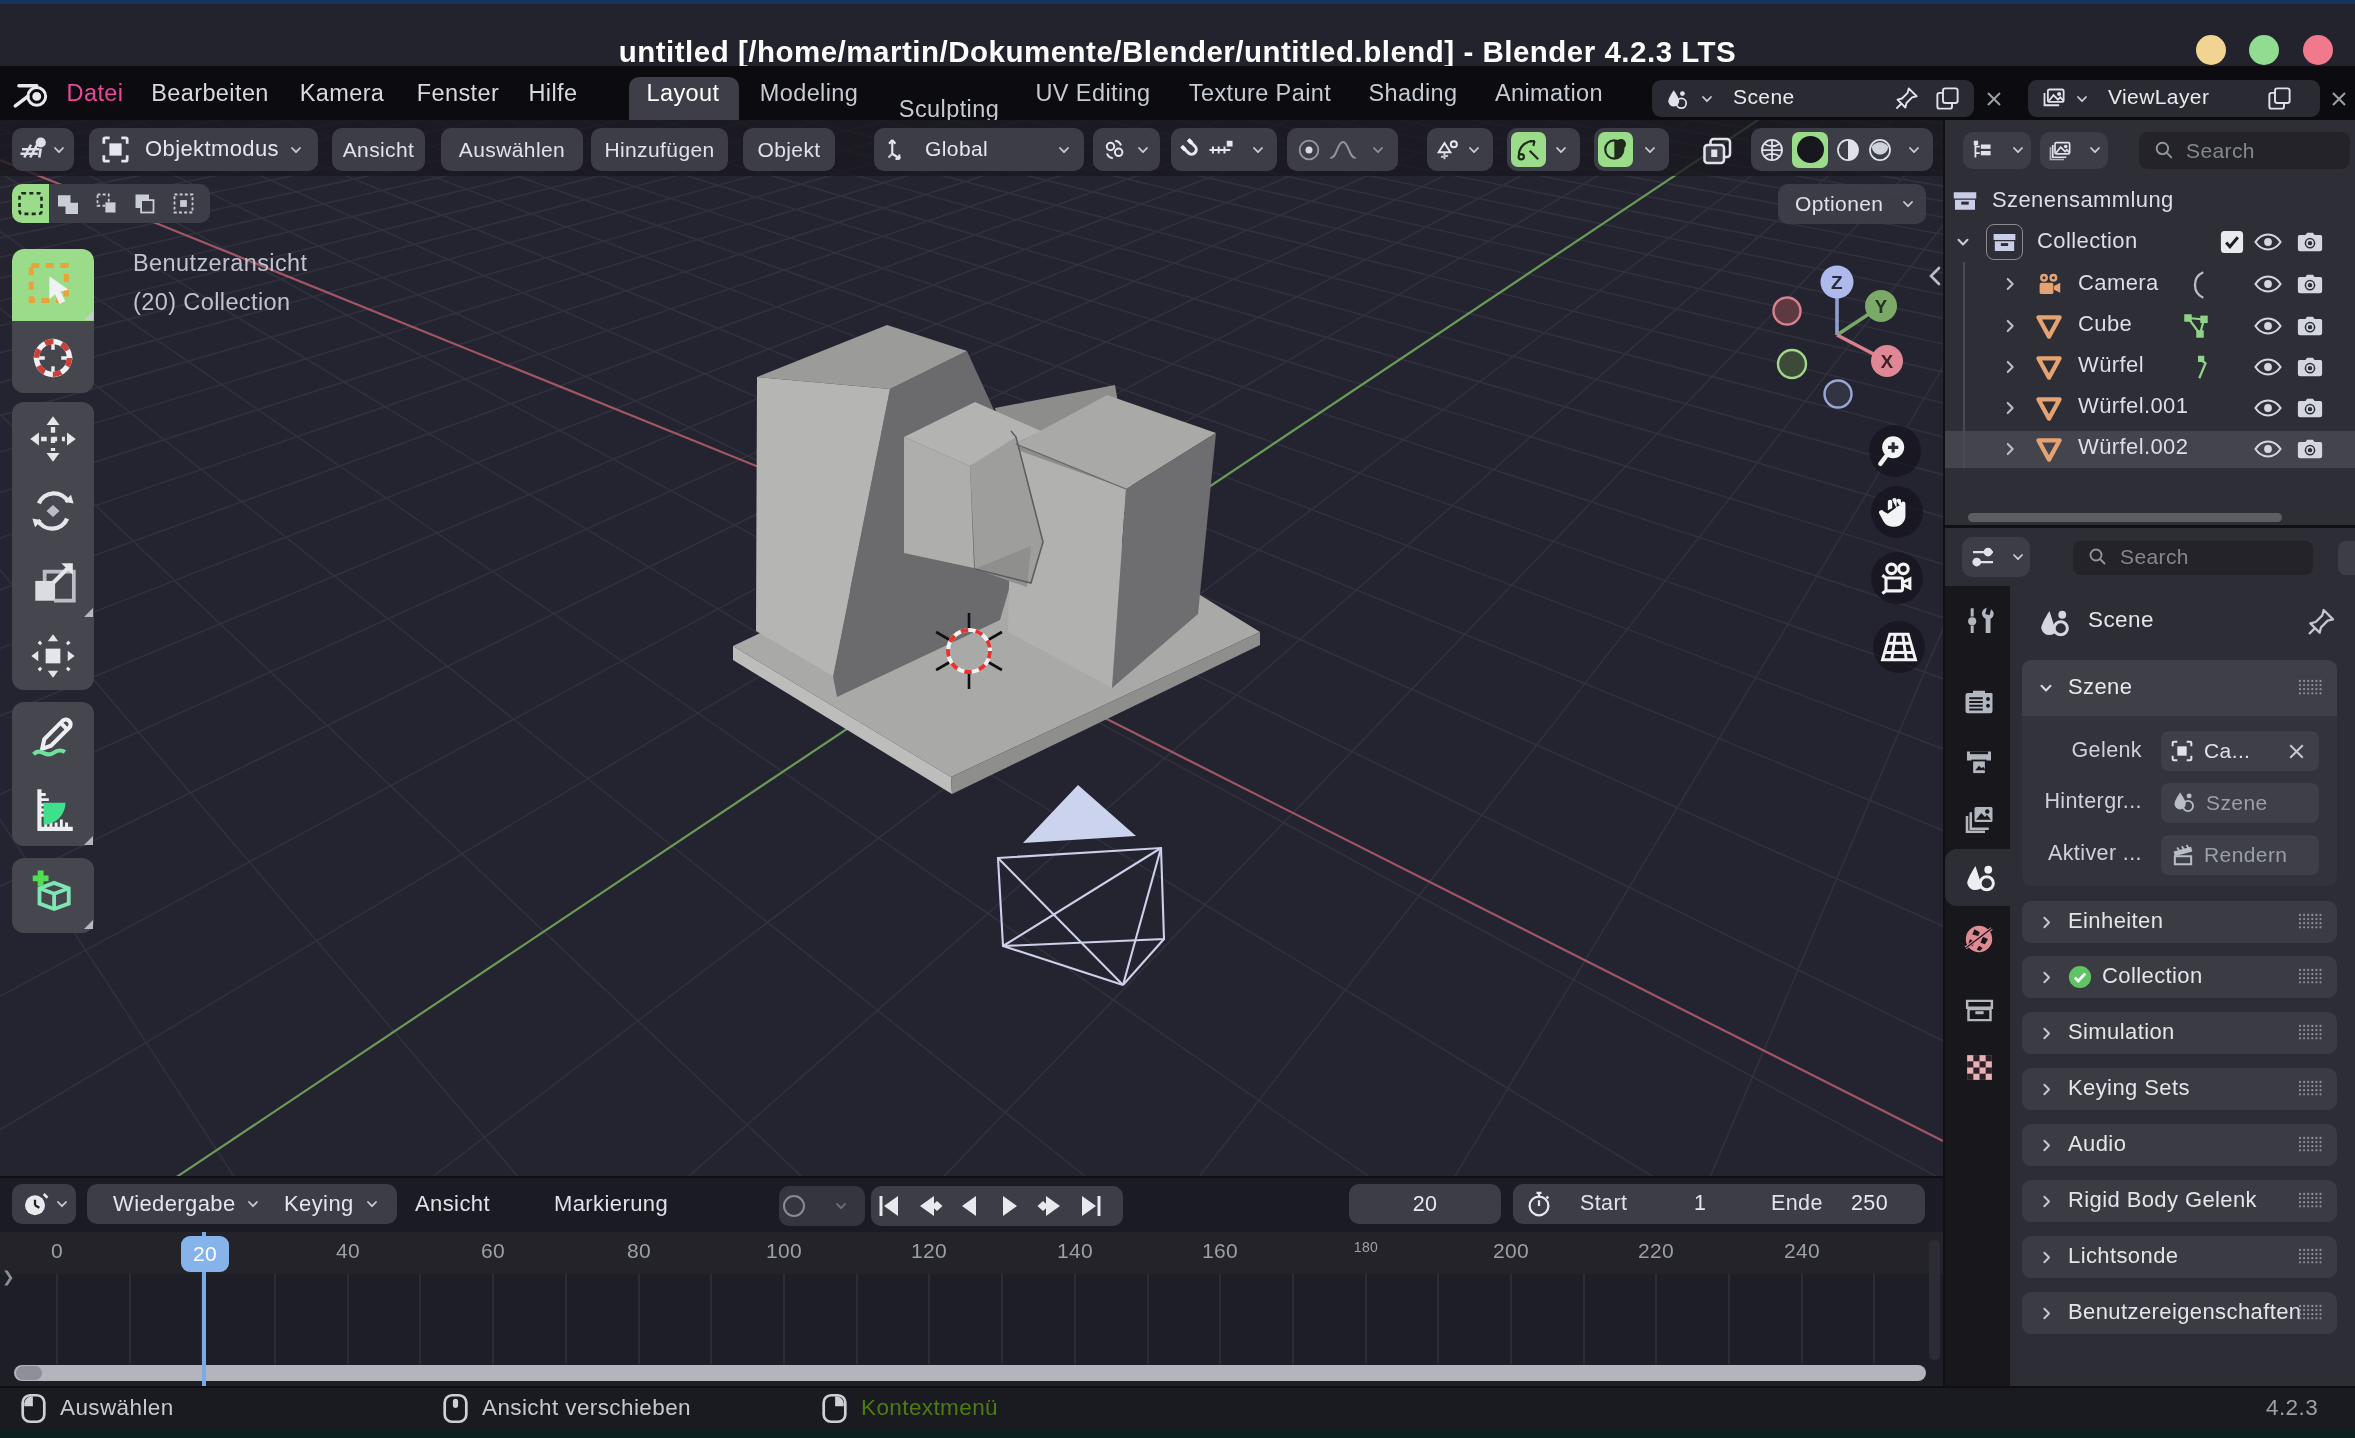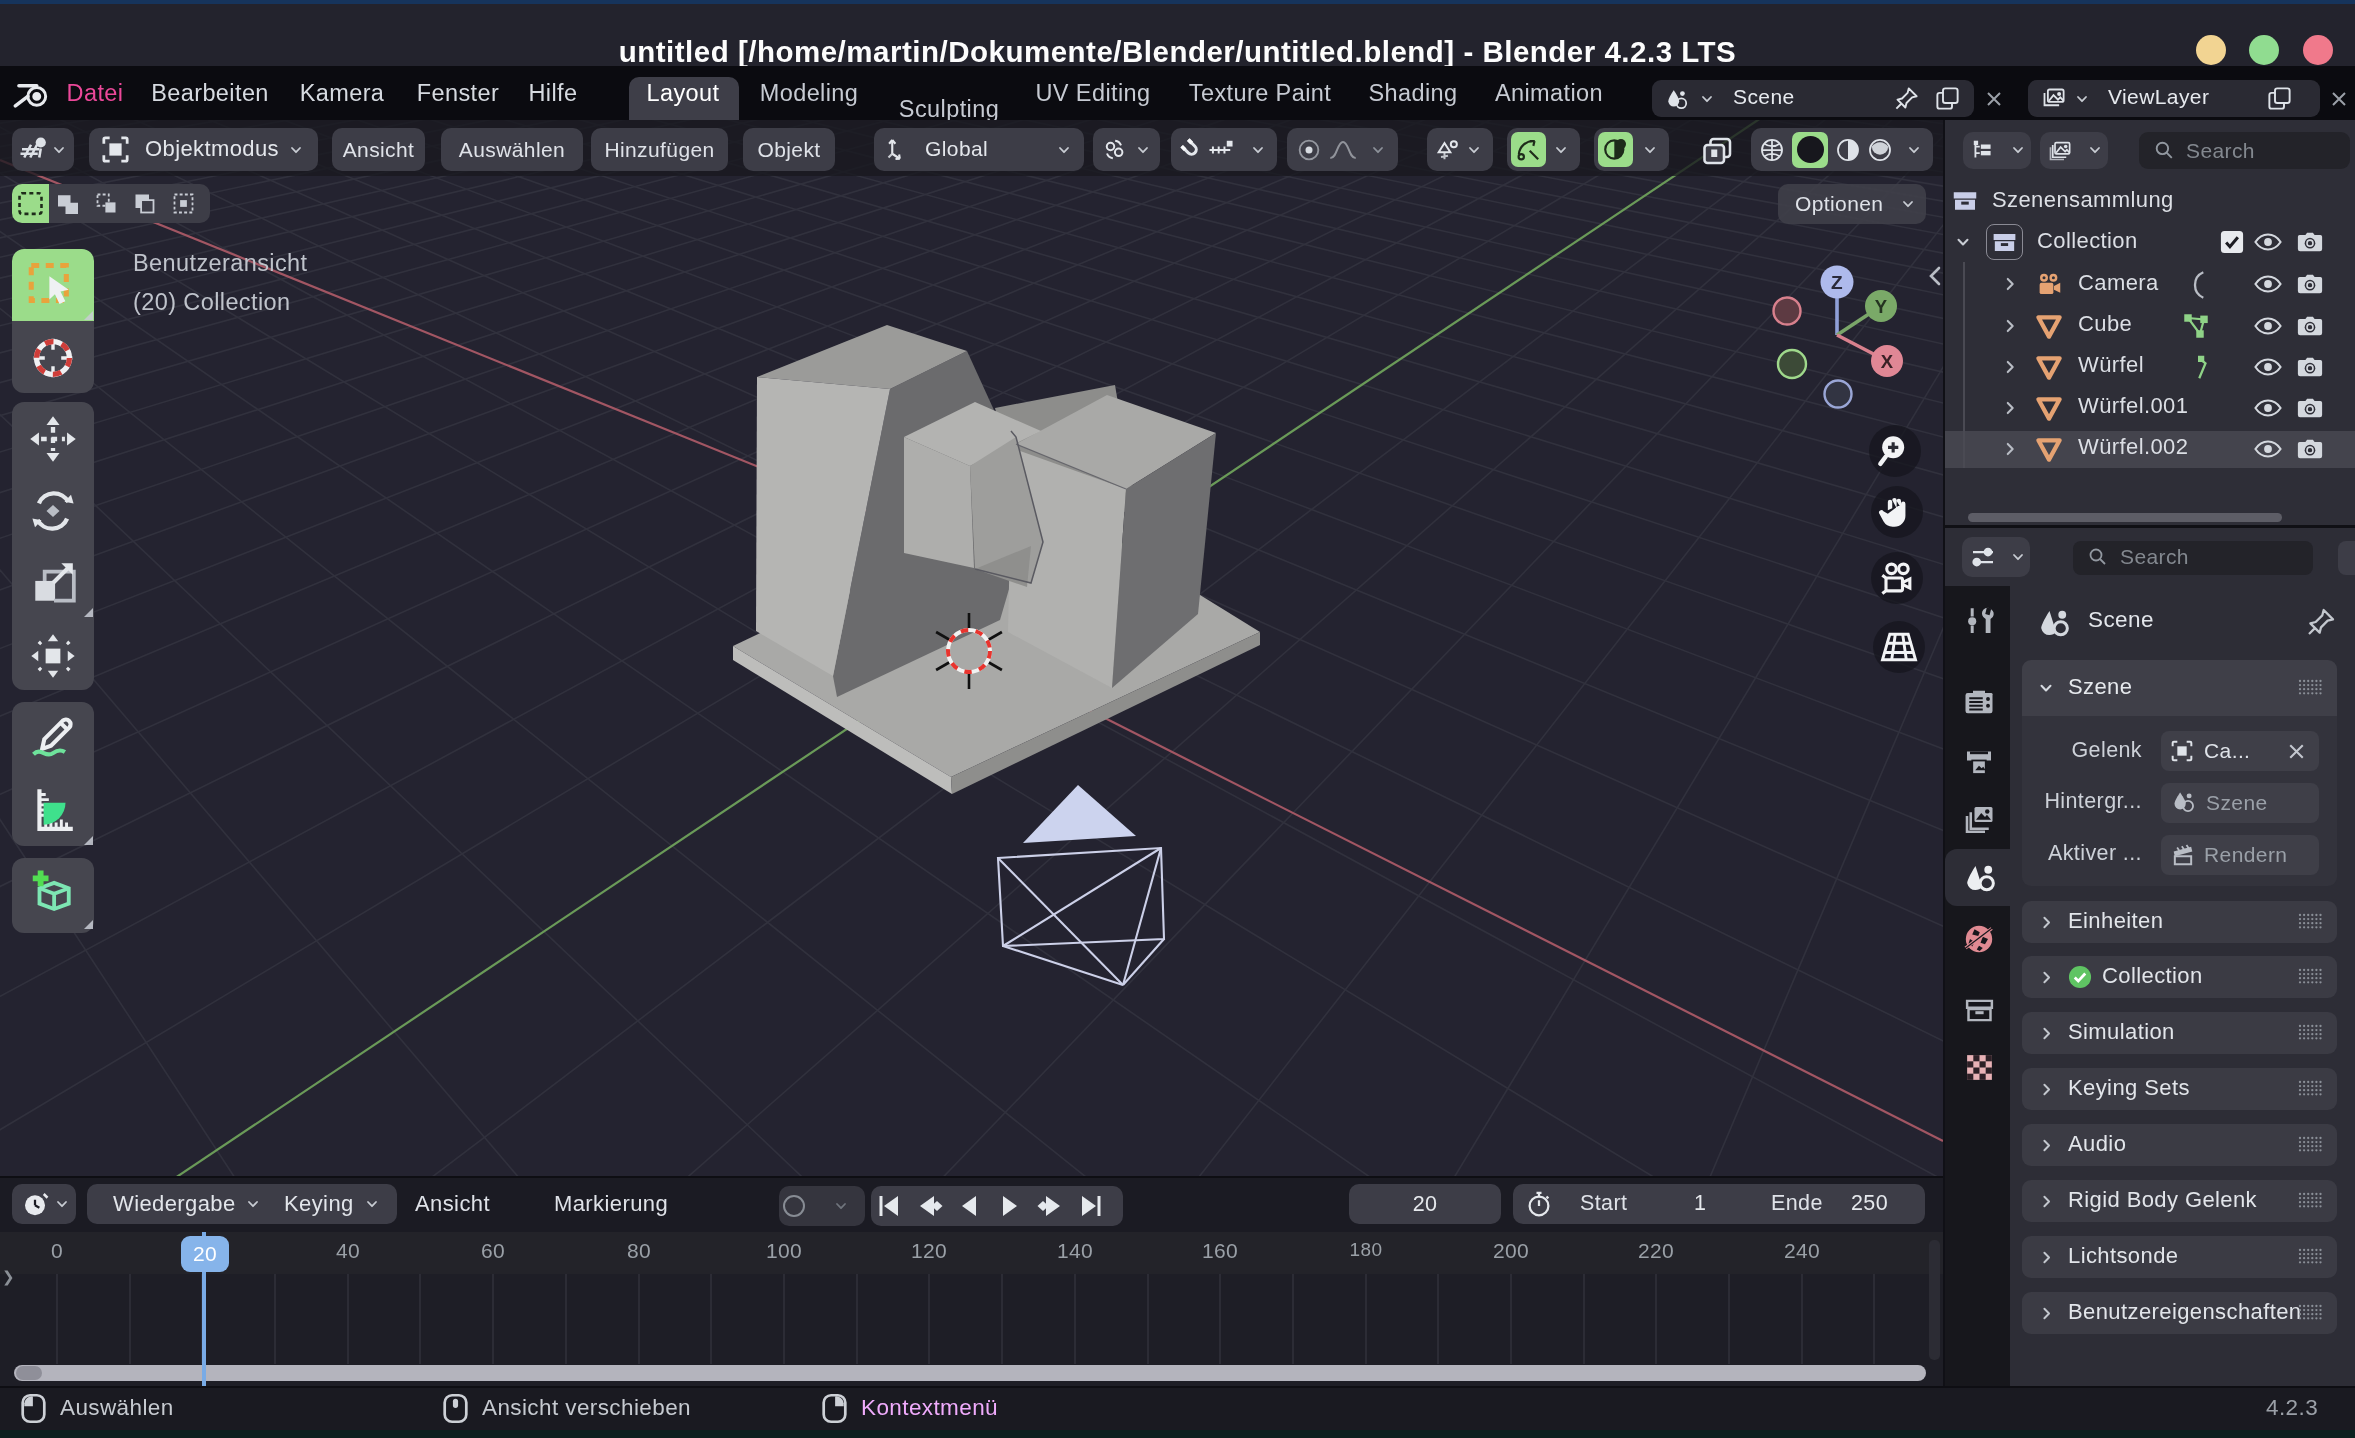--- a/index.html
+++ b/index.html
@@ -1120,21 +1120,21 @@
 <div class="abs" style="left:0;top:1232px;width:1943px;height:42px;background:#232329"></div>
 <div class="txt" style="left:57px;top:1239px;transform:translateX(-50%);font-size:21px;color:#9aa0a7">0</div>
 <div class="txt" style="left:202px;top:1239px;transform:translateX(-50%);font-size:21px;color:#9aa0a7">20</div>
 <div class="txt" style="left:348px;top:1239px;transform:translateX(-50%);font-size:21px;color:#9aa0a7">40</div>
 <div class="txt" style="left:493px;top:1239px;transform:translateX(-50%);font-size:21px;color:#9aa0a7">60</div>
 <div class="txt" style="left:639px;top:1239px;transform:translateX(-50%);font-size:21px;color:#9aa0a7">80</div>
 <div class="txt" style="left:784px;top:1239px;transform:translateX(-50%);font-size:21px;color:#9aa0a7">100</div>
 <div class="txt" style="left:929px;top:1239px;transform:translateX(-50%);font-size:21px;color:#9aa0a7">120</div>
 <div class="txt" style="left:1075px;top:1239px;transform:translateX(-50%);font-size:21px;color:#9aa0a7">140</div>
 <div class="txt" style="left:1220px;top:1239px;transform:translateX(-50%);font-size:21px;color:#9aa0a7">160</div>
-<div class="txt" style="left:1366px;top:1239px;transform:translateX(-50%);font-size:19px;color:#9aa0a7">180</div>
+<div class="txt" style="left:1366px;top:1239px;transform:translateX(-50%);font-size:14px;color:#9aa0a7">180</div>
 <div class="txt" style="left:1511px;top:1239px;transform:translateX(-50%);font-size:21px;color:#9aa0a7">200</div>
 <div class="txt" style="left:1656px;top:1239px;transform:translateX(-50%);font-size:21px;color:#9aa0a7">220</div>
 <div class="txt" style="left:1802px;top:1239px;transform:translateX(-50%);font-size:21px;color:#9aa0a7">240</div>
 <svg class="abs" style="left:0;top:1274px" width="1943" height="90" viewBox="0 0 1943 90">
     <g stroke="#30303a" stroke-width="1.6">
       <line x1="57" y1="0" x2="57" y2="90"></line>
       <line x1="130" y1="0" x2="130" y2="90"></line>
       <line x1="202" y1="0" x2="202" y2="90"></line>
       <line x1="275" y1="0" x2="275" y2="90"></line>
       <line x1="348" y1="0" x2="348" y2="90"></line>
@@ -1176,13 +1176,13 @@
 <div class="txt" style="left:60px;top:1395px;font-size:22.5px;color:#c6cad0">Auswählen</div>
 <svg class="abs" style="left:442px;top:1392px" width="27" height="33" viewBox="0 0 22 26">
     <rect x="2.2" y="2.2" width="17.6" height="21.6" rx="6" fill="none" stroke="#cdd0d6" stroke-width="2.2"></rect>
     <rect x="8.9" y="5" width="4.2" height="7.5" rx="2.1" fill="#cdd0d6"></rect>
   </svg>
 <div class="txt" style="left:482px;top:1395px;font-size:22.5px;color:#c6cad0">Ansicht verschieben</div>
 <svg class="abs" style="left:821px;top:1392px" width="27" height="33" viewBox="0 0 22 26">
     <rect x="2.2" y="2.2" width="17.6" height="21.6" rx="6" fill="none" stroke="#cdd0d6" stroke-width="2.2"></rect>
     <path d="M11.5 3.2 v8 h7 v-2.5 a6 6 0 0 0-7-5.5z" fill="#cdd0d6"></path>
   </svg>
-<div class="txt" style="left:861px;top:1395px;font-size:22.5px;color:#f0abfc">Kontextmenü</div>
+<div class="txt" style="left:861px;top:1395px;font-size:22.5px;color:#4d7c0f">Kontextmenü</div>
 <div class="txt" style="left:2266px;top:1395px;font-size:22.5px;color:#9ba0a8">4.2.3</div>
 </body></html>

